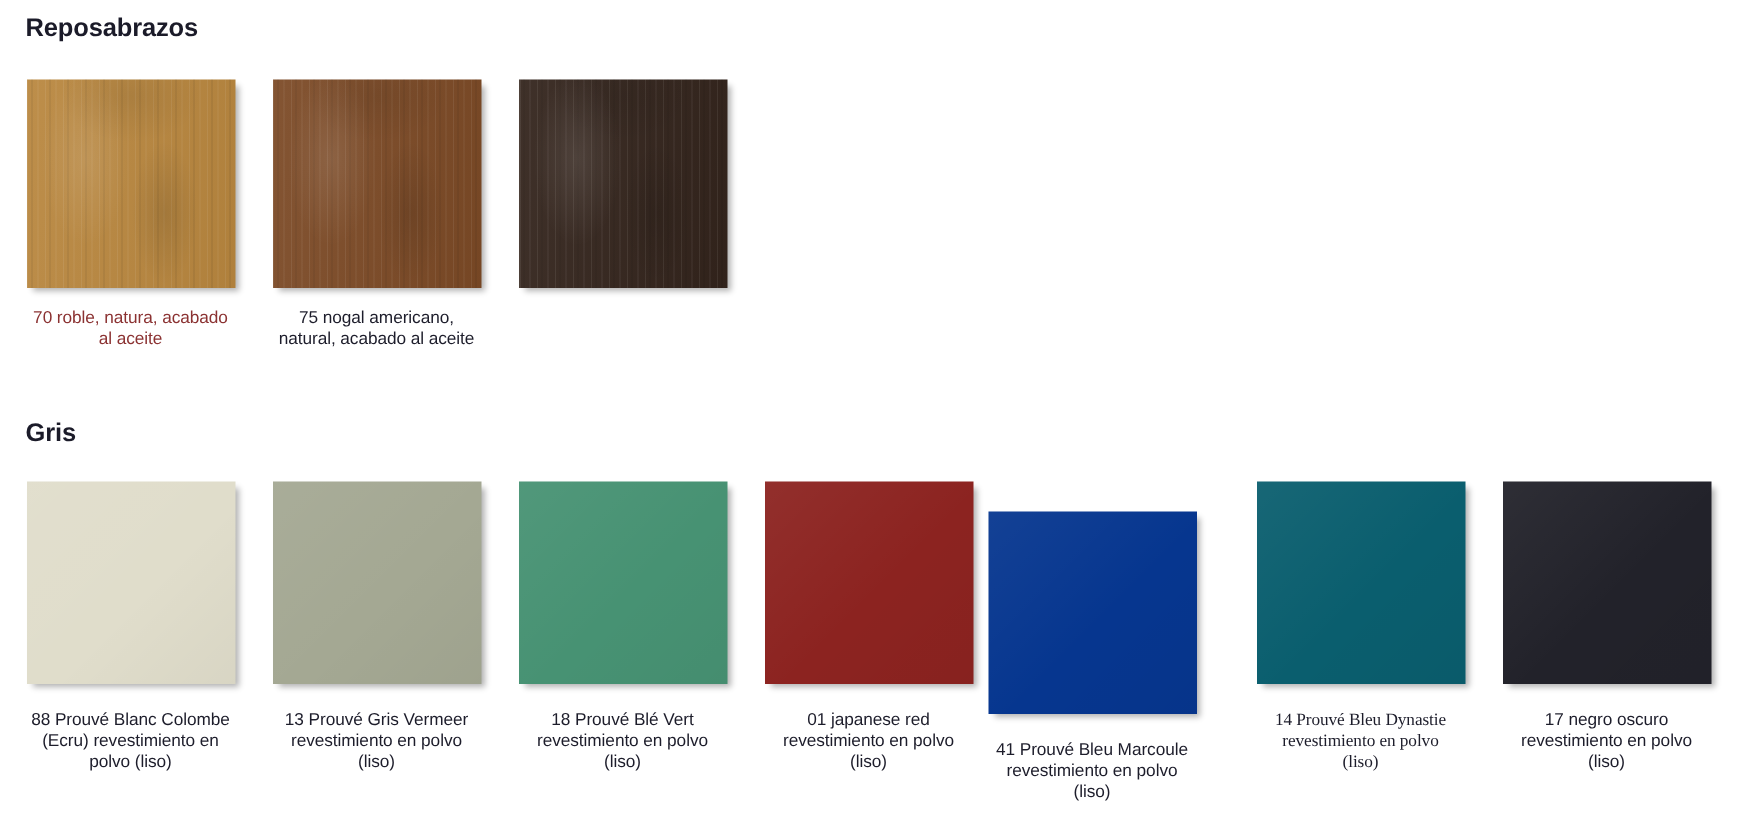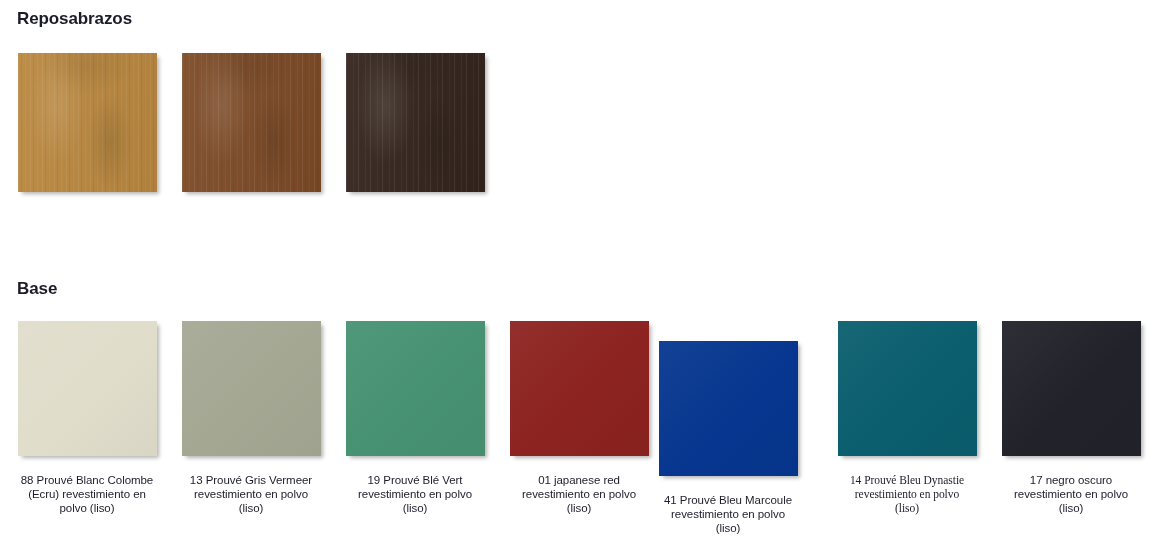--- a/index.html
+++ b/index.html
@@ -130,47 +130,51 @@
 </head>
 <body>
 
 <div class="page">
 
   <div class="section-title armrest">Reposabrazos</div>
 
   <div class="swatch-row armrest-row">
       <div class="swatch-cell" style="left: 5px;">
         <div class="chip wood" style="background-color: rgb(185, 135, 63);"></div>
+        <div class="caption" style="color: rgb(139, 50, 50);">70 roble, natura, acabado
+al aceite</div>
       </div>
       <div class="swatch-cell" style="left: 169px;">
         <div class="chip wood" style="background-color: rgb(124, 74, 38);"></div>
+        <div class="caption" style="color: rgb(29, 29, 43);">75 nogal americano,
+natural, acabado al aceite</div>
       </div>
       <div class="swatch-cell" style="left: 333px;">
         <div class="chip wood" style="background-color: rgb(51, 36, 28);"></div>
       </div>
     </div>
 
-  <div class="section-title base">Base</div>
+  <div class="section-title base">Gris</div>
 
   <div class="swatch-row base-row">
       <div class="swatch-cell" style="left: 5px;">
         <div class="chip solid" style="background-color: rgb(224, 221, 203);"></div>
         <div class="caption" style="color: rgb(29, 29, 43);">88 Prouvé Blanc Colombe
 (Ecru) revestimiento en
 polvo (liso)</div>
       </div>
       <div class="swatch-cell" style="left: 169px;">
         <div class="chip solid" style="background-color: rgb(164, 168, 147);"></div>
         <div class="caption" style="color: rgb(29, 29, 43);">13 Prouvé Gris Vermeer
 revestimiento en polvo
 (liso)</div>
       </div>
       <div class="swatch-cell" style="left: 333px;">
         <div class="chip solid" style="background-color: rgb(71, 146, 115);"></div>
-        <div class="caption" style="color: rgb(29, 29, 43);">19 Prouvé Blé Vert
+        <div class="caption" style="color: rgb(29, 29, 43);">18 Prouvé Blé Vert
 revestimiento en polvo
 (liso)</div>
       </div>
       <div class="swatch-cell" style="left: 497px;">
         <div class="chip solid" style="background-color: rgb(140, 35, 32);"></div>
         <div class="caption" style="color: rgb(29, 29, 43);">01 japanese red
 revestimiento en polvo
 (liso)</div>
       </div>
       <div class="swatch-cell" style="left: 646px; margin-top: 20px;">

